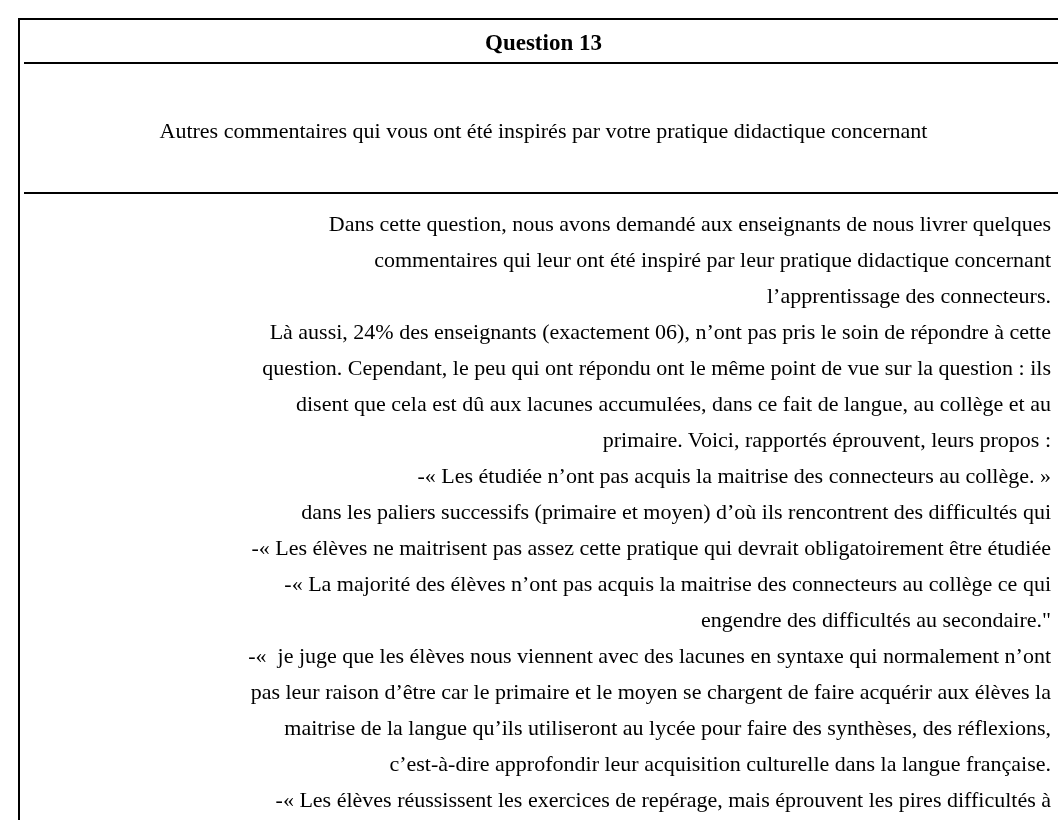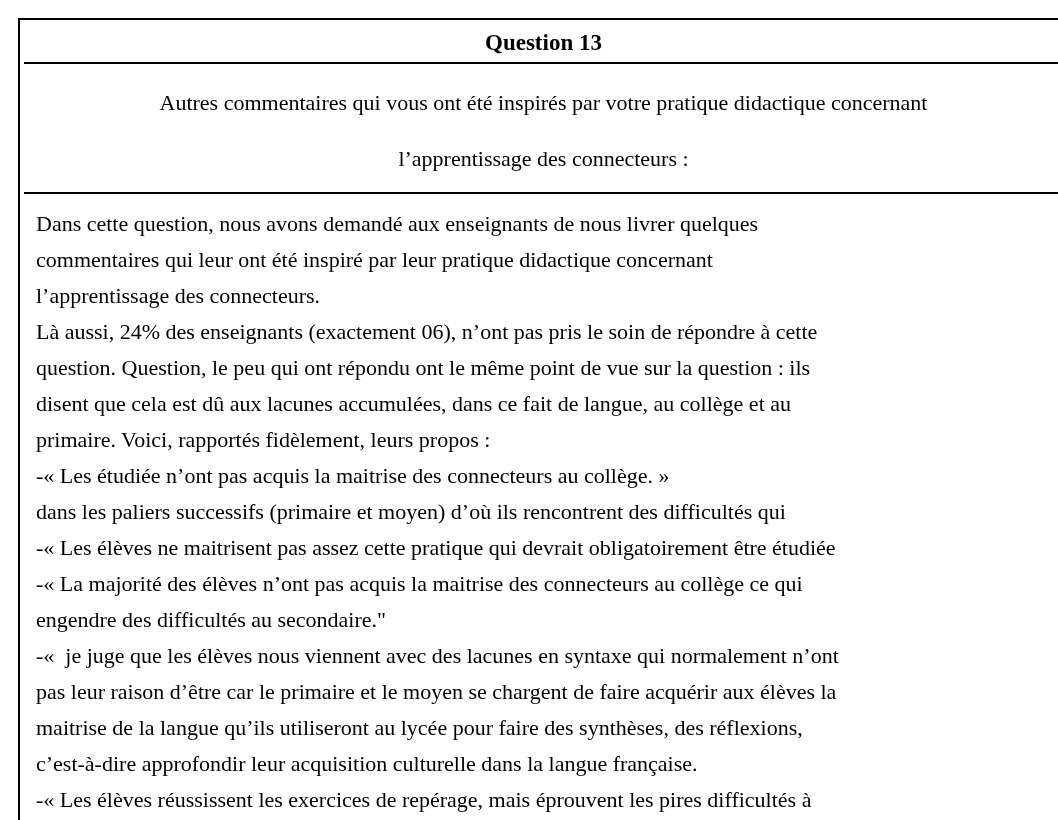--- a/index.html
+++ b/index.html
@@ -51,20 +51,21 @@
   }
   .row-body {
     height: 636px;
     padding: 6px 8px 0 8px;
     font-size: 22px;
     line-height: 32px;
     overflow: hidden;
   }
   .row-body .line {
     white-space: pre;
+    text-align: right;
   }
   .next-table-edge {
     position: absolute;
     left: 2px;
     top: 817px;
     width: 1051px;
     height: 2px;
     background: #555555;
   }
 </style>
@@ -73,31 +74,30 @@
 
 <div class="page">
   <div class="main-table">
 
     <div class="row-title">
       <span>Question 13</span>
     </div>
 
     <div class="row-subtitle">
       <div class="line">Autres commentaires qui vous ont été inspirés par votre pratique didactique concernant</div>
-      <div class="line">l’apprentissage des connecteurs :</div>
     </div>
 
     <div class="row-body">
       <div class="line">Dans cette question, nous avons demandé aux enseignants de nous livrer quelques</div>
       <div class="line">commentaires qui leur ont été inspiré par leur pratique didactique concernant</div>
       <div class="line">l’apprentissage des connecteurs.</div>
       <div class="line">Là aussi, 24% des enseignants (exactement 06), n’ont pas pris le soin de répondre à cette</div>
-      <div class="line">question. Question, le peu qui ont répondu ont le même point de vue sur la question : ils</div>
+      <div class="line">question. Cependant, le peu qui ont répondu ont le même point de vue sur la question : ils</div>
       <div class="line">disent que cela est dû aux lacunes accumulées, dans ce fait de langue, au collège et au</div>
-      <div class="line">primaire. Voici, rapportés fidèlement, leurs propos :</div>
+      <div class="line">primaire. Voici, rapportés éprouvent, leurs propos :</div>
       <div class="line">-« Les étudiée n’ont pas acquis la maitrise des connecteurs au collège. »</div>
       <div class="line">dans les paliers successifs (primaire et moyen) d’où ils rencontrent des difficultés qui</div>
       <div class="line">-« Les élèves ne maitrisent pas assez cette pratique qui devrait obligatoirement être étudiée</div>
       <div class="line">-« La majorité des élèves n’ont pas acquis la maitrise des connecteurs au collège ce qui</div>
       <div class="line">engendre des difficultés au secondaire."</div>
       <div class="line">-«  je juge que les élèves nous viennent avec des lacunes en syntaxe qui normalement n’ont</div>
       <div class="line">pas leur raison d’être car le primaire et le moyen se chargent de faire acquérir aux élèves la</div>
       <div class="line">maitrise de la langue qu’ils utiliseront au lycée pour faire des synthèses, des réflexions,</div>
       <div class="line">c’est-à-dire approfondir leur acquisition culturelle dans la langue française.</div>
       <div class="line">-« Les élèves réussissent les exercices de repérage, mais éprouvent les pires difficultés à</div>

